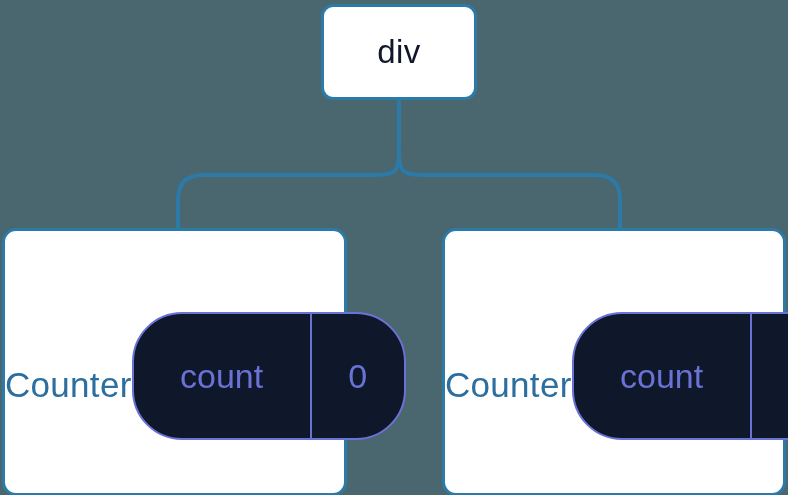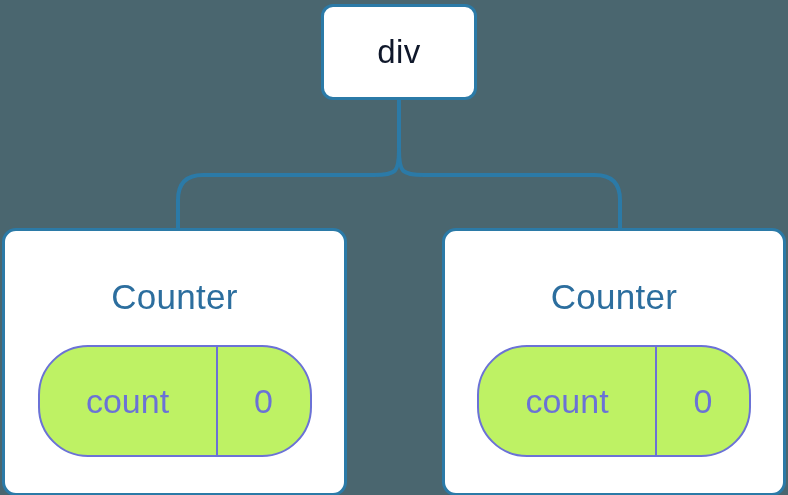--- a/index.html
+++ b/index.html
@@ -54,43 +54,43 @@
   .card {
     position: absolute;
     top: 228px;
     height: 268px;
     background: #ffffff;
     border: 3px solid #2b7aa7;
     border-radius: 14px;
     box-sizing: border-box;
     z-index: 3;
     display: flex;
-    flex-direction: column;
+    flex-direction: row;
     align-items: center;
   }
   .card-left  { left: 2px;   width: 345px; }
   .card-right { left: 442px; width: 344px; }
 
   .card-title {
     margin-top: 46px;
     font-size: 35px;
     color: #2c6e9e;
     letter-spacing: 0.3px;
   }
 
   
   .pill {
     margin-top: 28px;
-    height: 112px;
+    height: 128px;
     display: flex;
     align-items: stretch;
     border: 2px solid #6b72d6;
     border-radius: 50px;
     box-sizing: border-box;
-    background: #bef264;
+    background: #0f172a;
   }
   .pill-left  { width: 176px; }
   .pill-right { width: 92px; border-left: 2px solid #6b72d6; }
   .pill-cell {
     display: flex;
     align-items: center;
     justify-content: center;
     color: #6b72d6;
     font-size: 34px;
   }

